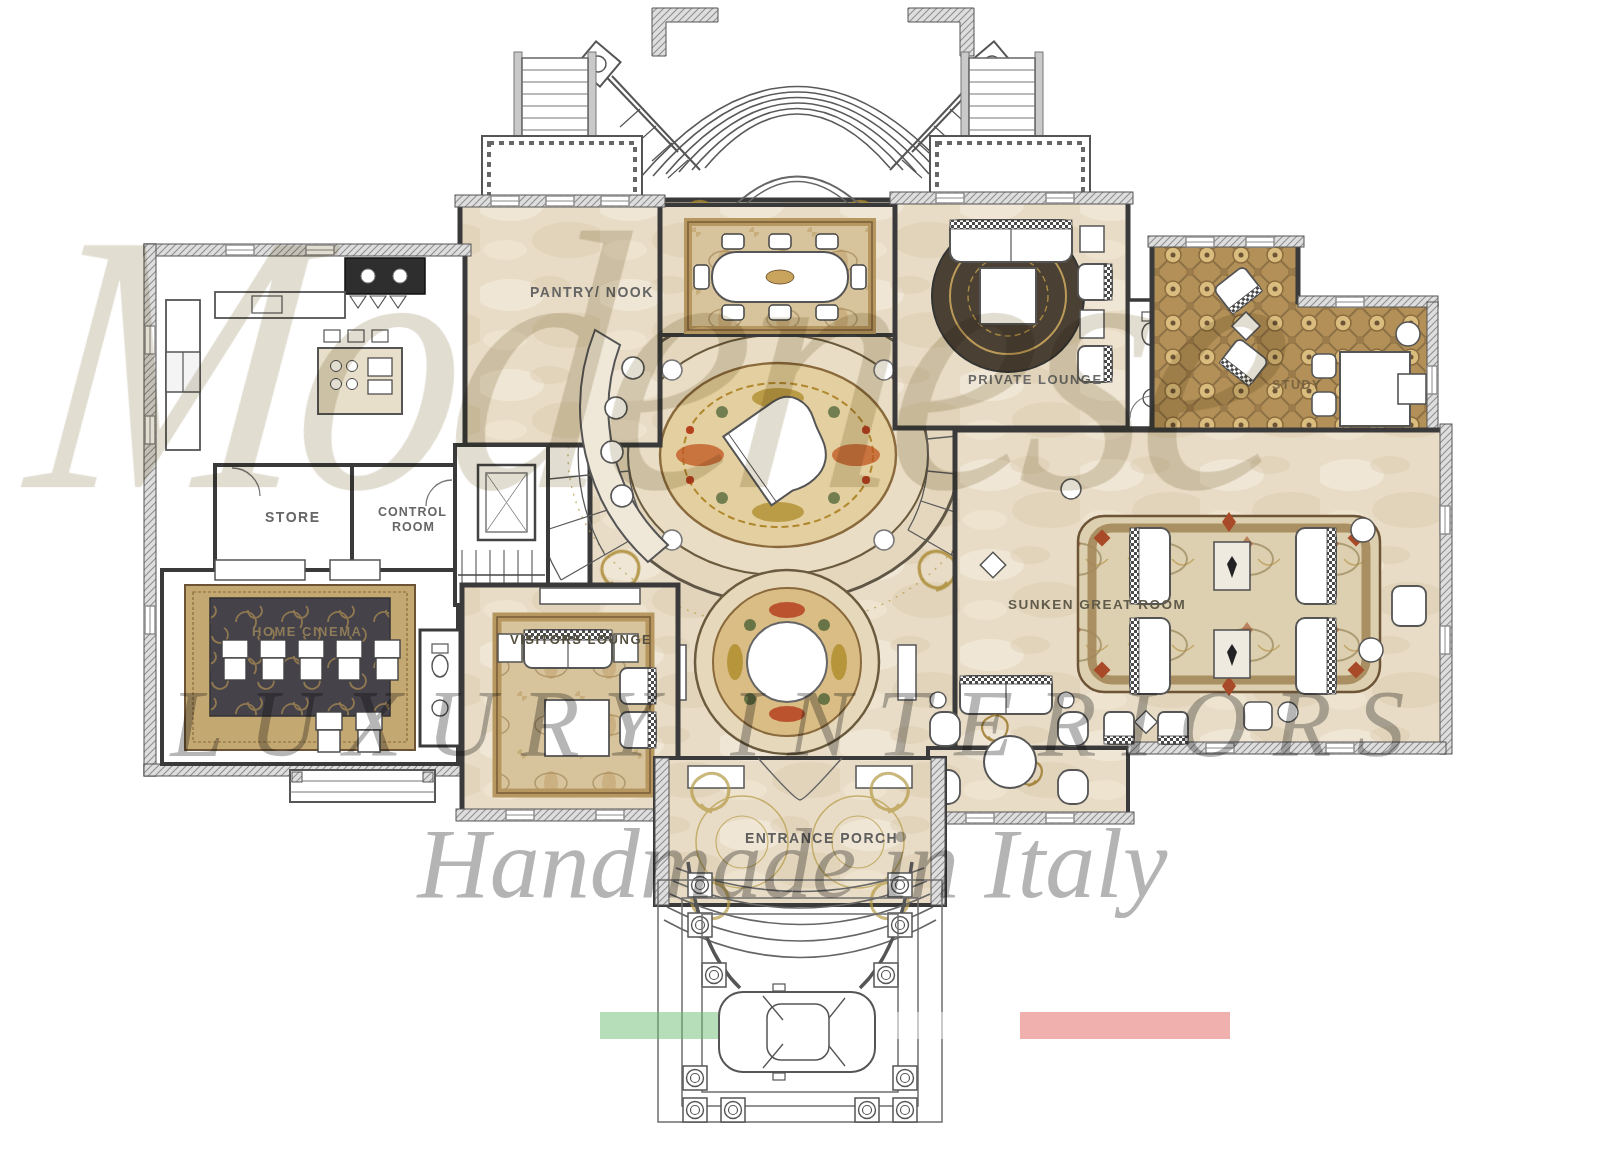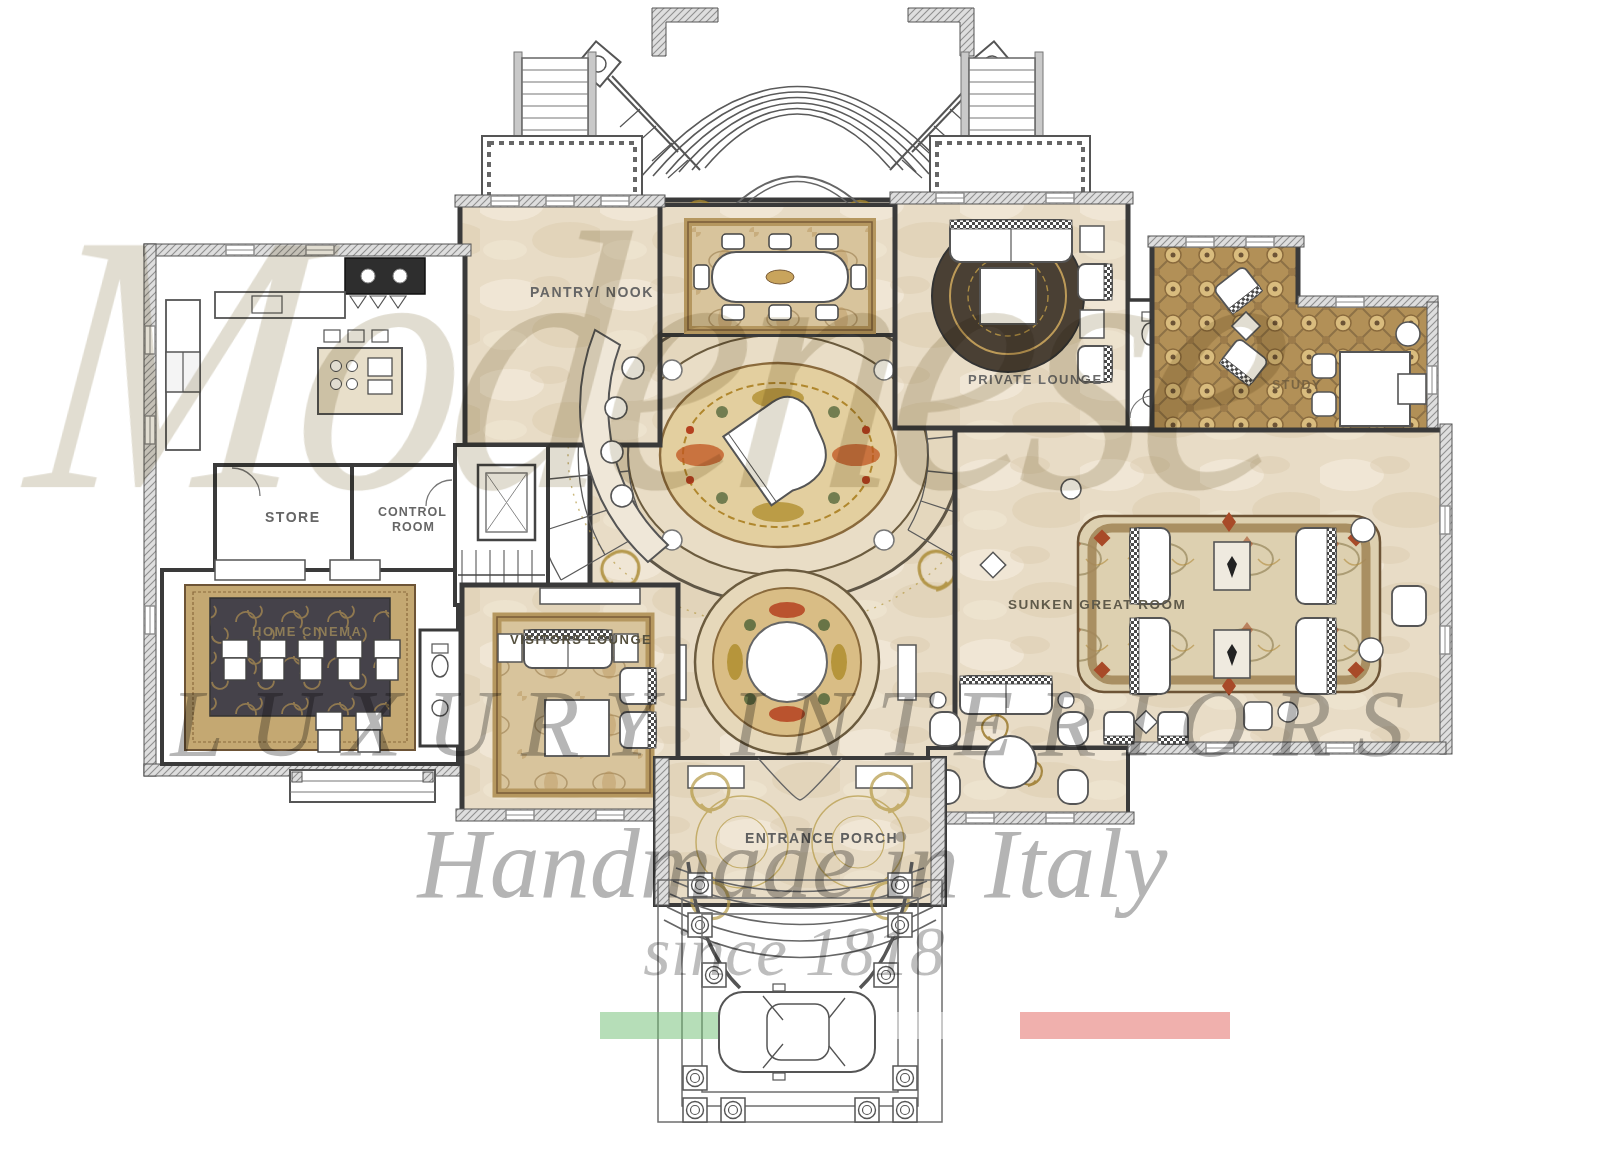--- a/index.html
+++ b/index.html
@@ -622,15 +622,14 @@
 <use href="#col" transform="translate(905,1078)"></use>
       <use href="#col" transform="translate(905,1110)"></use>
 <use href="#col" transform="translate(867,1110)"></use>
 
 <text x="745" y="843" font-size="14" font-weight="bold" letter-spacing="1.5" fill="#5f5f5f">ENTRANCE PORCH</text>
 </svg>
 
 <div class="wm wm-script">Modenese</div>
 <div class="wm wm-luxury">LUXURY INTERIORS</div>
 <div class="wm wm-handmade">Handmade in Italy</div>
-<div class="wm wm-since">since 1818</div>
 
 </div>
 
 </body></html>

